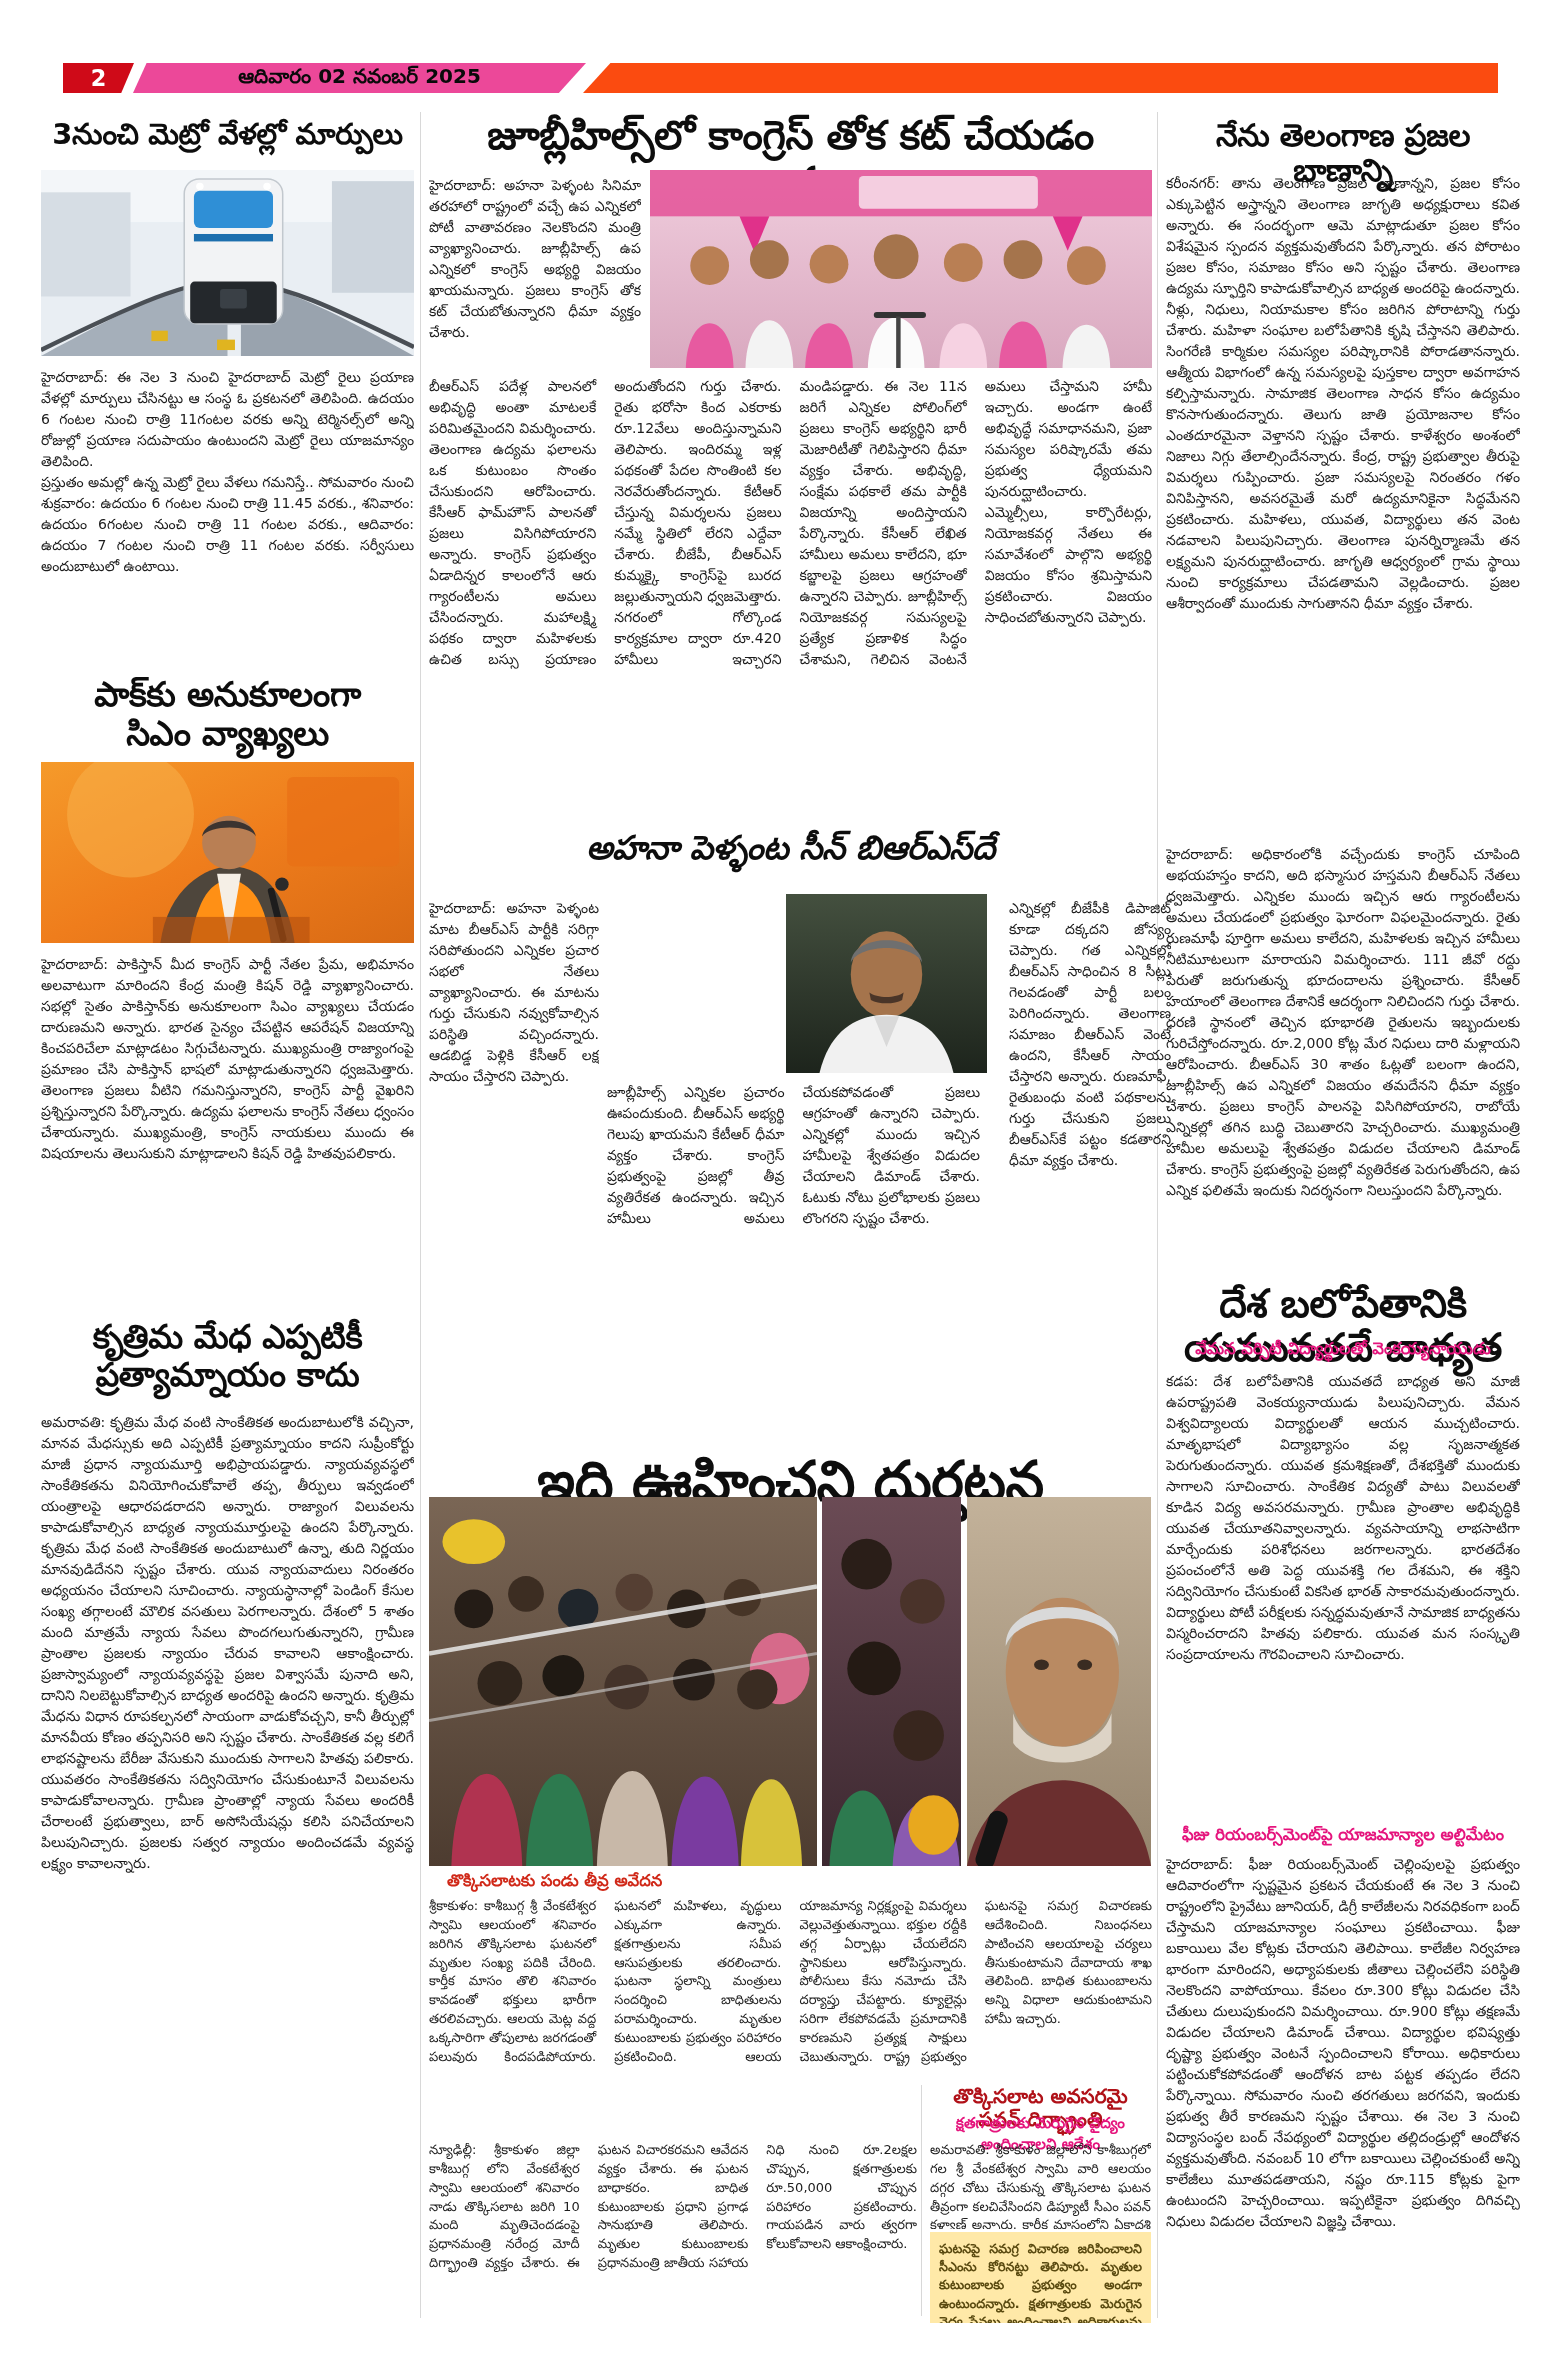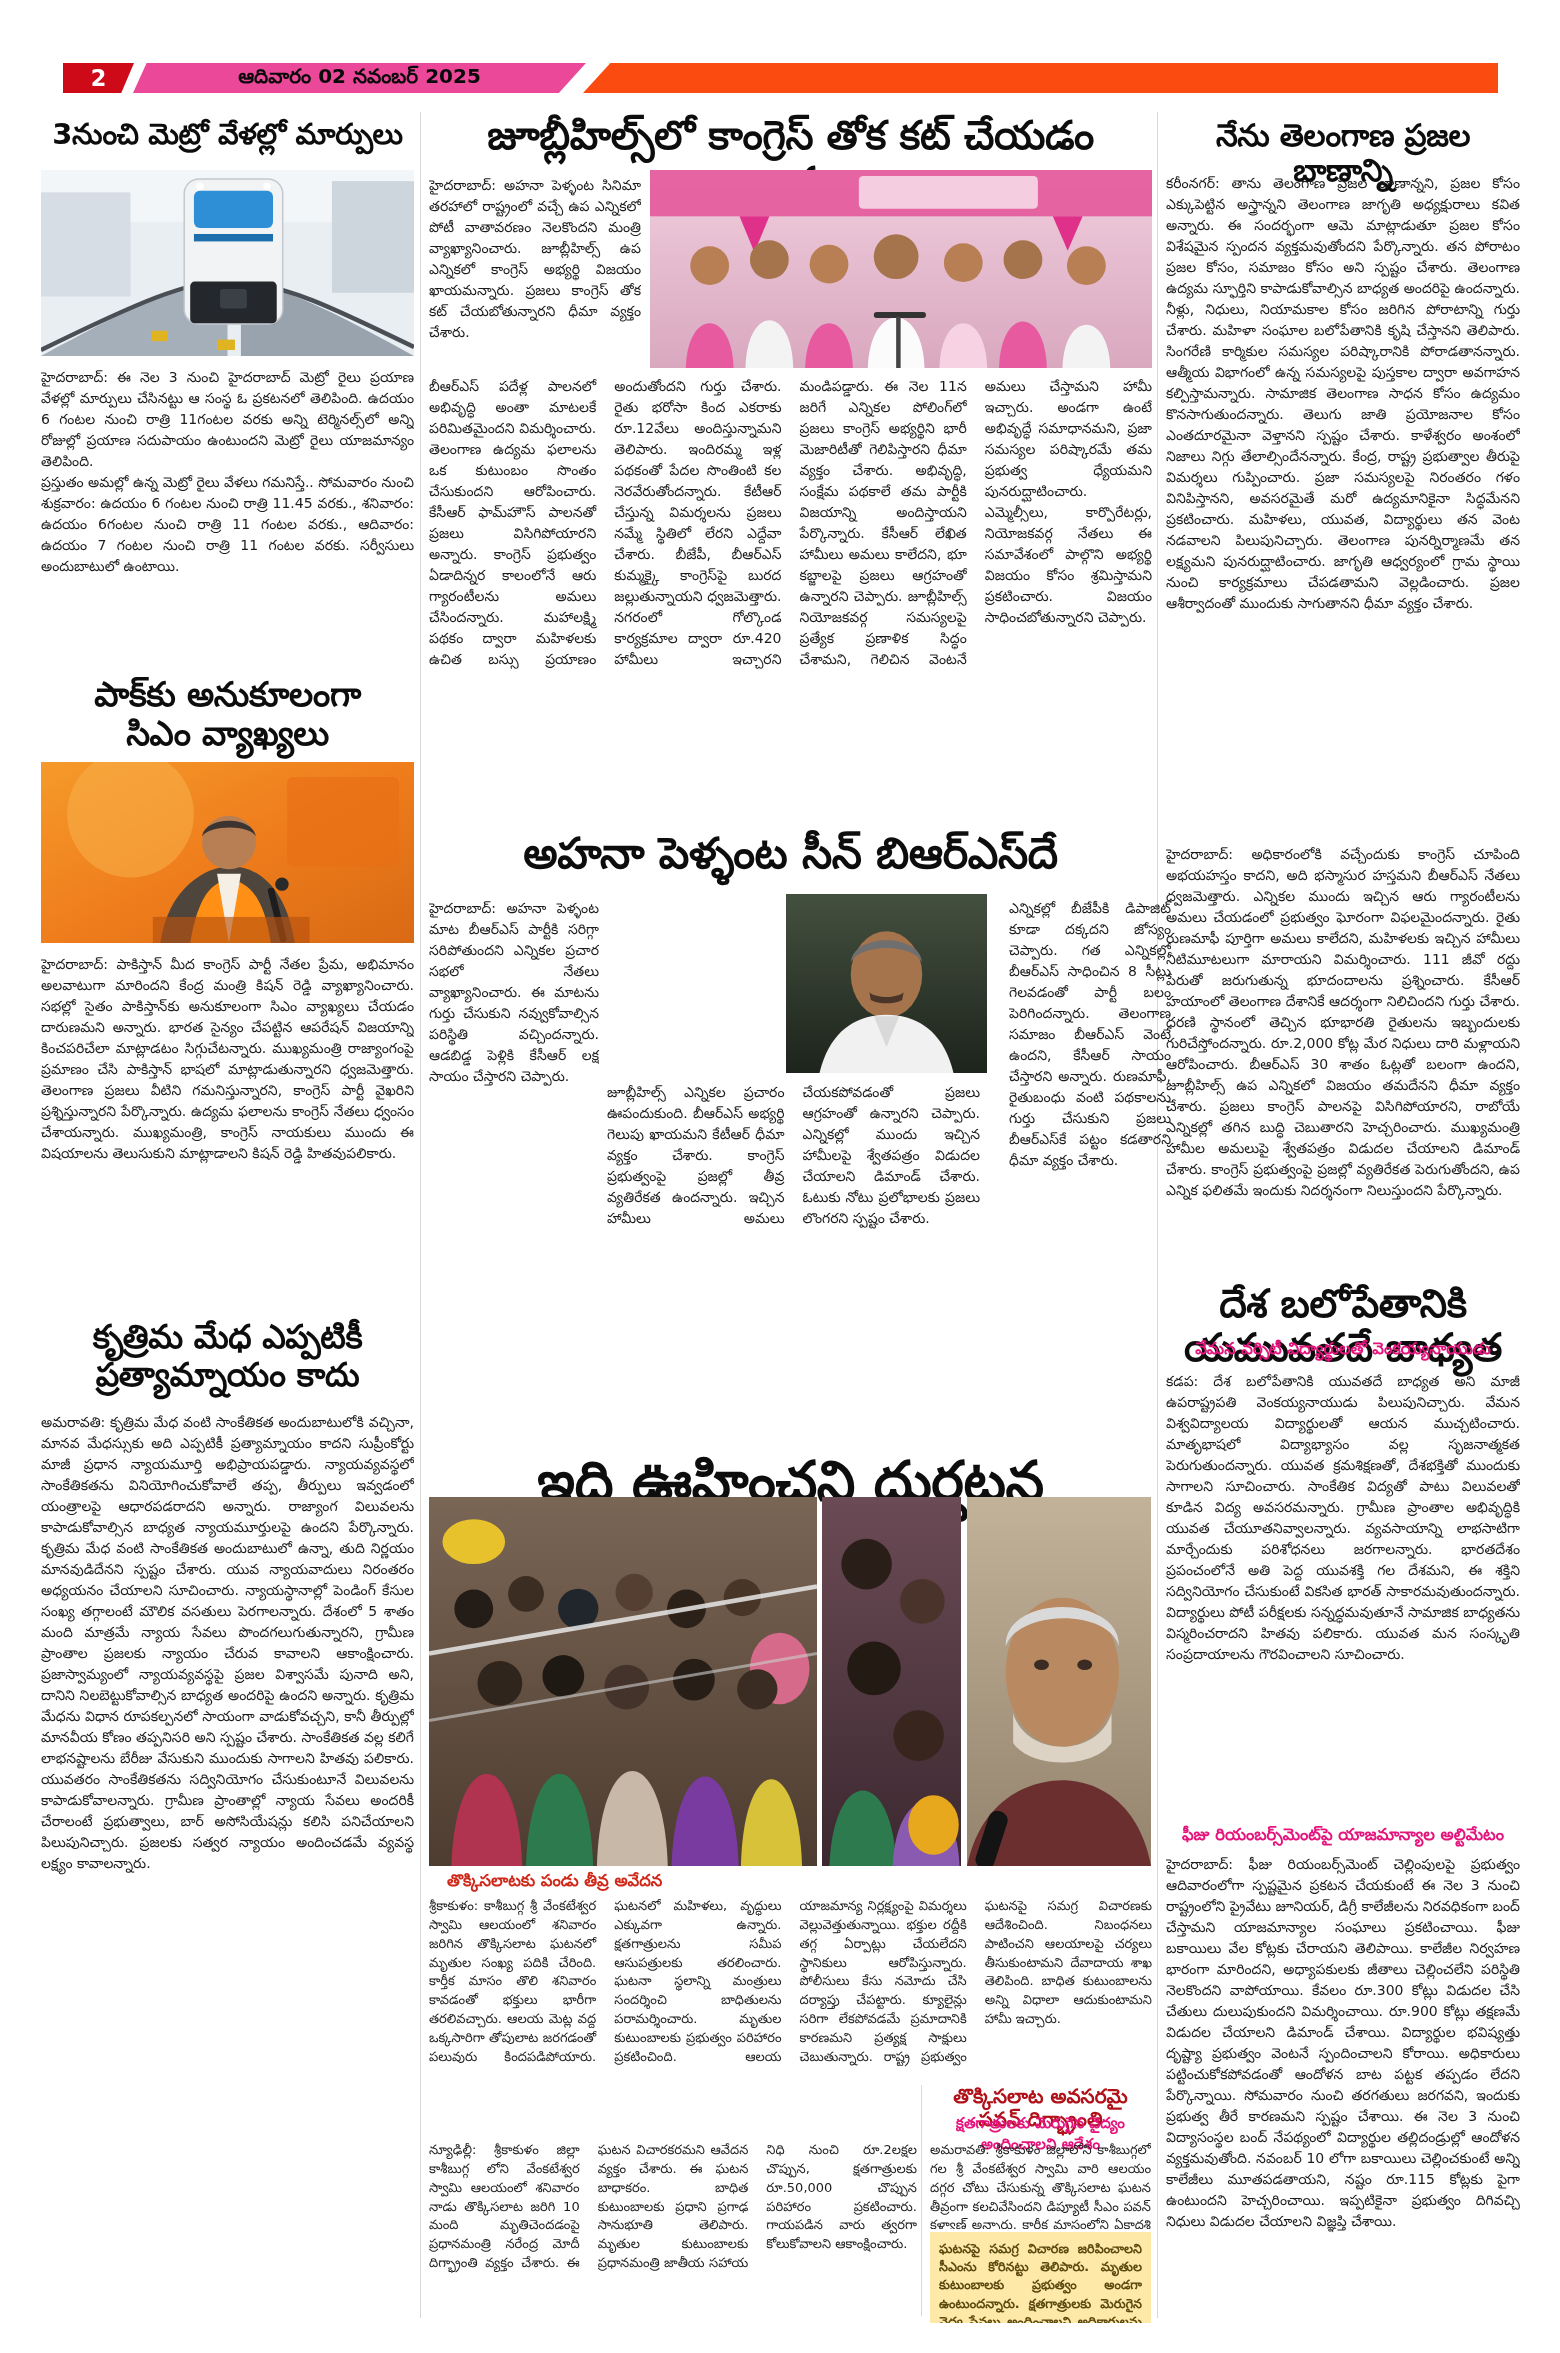--- a/index.html
+++ b/index.html
@@ -139,21 +139,21 @@
         <circle cx="585" cy="128" r="26" fill="#b97f54"></circle>
           <path d="M553,265 C555,188 615,188 617,265 Z" fill="#f3f3f3"></path>
       </g>
       <rect x="300" y="190" width="70" height="8" rx="4" fill="#333"></rect>
       <rect x="330" y="196" width="6" height="69" fill="#444"></rect>
     </svg>
   </div>
 
   <div class="abs body-text cols-4" style="left:429px;top:376px;width:723px;height:406px;">బీఆర్ఎస్ పదేళ్ల పాలనలో అభివృద్ధి అంతా మాటలకే పరిమితమైందని విమర్శించారు. తెలంగాణ ఉద్యమ ఫలాలను ఒక కుటుంబం సొంతం చేసుకుందని ఆరోపించారు. కేసీఆర్ ఫామ్‌హౌస్ పాలనతో ప్రజలు విసిగిపోయారని అన్నారు. కాంగ్రెస్ ప్రభుత్వం ఏడాదిన్నర కాలంలోనే ఆరు గ్యారంటీలను అమలు చేసిందన్నారు. మహాలక్ష్మి పథకం ద్వారా మహిళలకు ఉచిత బస్సు ప్రయాణం అందుతోందని గుర్తు చేశారు. రైతు భరోసా కింద ఎకరాకు రూ.12వేలు అందిస్తున్నామని తెలిపారు. ఇందిరమ్మ ఇళ్ల పథకంతో పేదల సొంతింటి కల నెరవేరుతోందన్నారు. కేటీఆర్ చేస్తున్న విమర్శలను ప్రజలు నమ్మే స్థితిలో లేరని ఎద్దేవా చేశారు. బీజేపీ, బీఆర్ఎస్ కుమ్మక్కై కాంగ్రెస్‌పై బురద జల్లుతున్నాయని ధ్వజమెత్తారు. నగరంలో గోల్కొండ కార్యక్రమాల ద్వారా రూ.420 హామీలు ఇచ్చారని మండిపడ్డారు. ఈ నెల 11న జరిగే ఎన్నికల పోలింగ్‌లో ప్రజలు కాంగ్రెస్ అభ్యర్థిని భారీ మెజారిటీతో గెలిపిస్తారని ధీమా వ్యక్తం చేశారు. అభివృద్ధి, సంక్షేమ పథకాలే తమ పార్టీకి విజయాన్ని అందిస్తాయని పేర్కొన్నారు. కేసీఆర్ లేఖిత హామీలు అమలు కాలేదని, భూ కబ్జాలపై ప్రజలు ఆగ్రహంతో ఉన్నారని చెప్పారు. జూబ్లీహిల్స్ నియోజకవర్గ సమస్యలపై ప్రత్యేక ప్రణాళిక సిద్ధం చేశామని, గెలిచిన వెంటనే అమలు చేస్తామని హామీ ఇచ్చారు. అండగా ఉంటే అభివృద్ధే సమాధానమని, ప్రజా సమస్యల పరిష్కారమే తమ ప్రభుత్వ ధ్యేయమని పునరుద్ఘాటించారు. ఎమ్మెల్సీలు, కార్పొరేటర్లు, నియోజకవర్గ నేతలు ఈ సమావేశంలో పాల్గొని అభ్యర్థి విజయం కోసం శ్రమిస్తామని ప్రకటించారు. విజయం సాధించబోతున్నారని చెప్పారు.</div>
 
-  <div class="abs hl" style="left:429px;top:829px;width:723px;font-size:43px;">అహనా పెళ్ళంట సీన్ బిఆర్ఎస్‌దే</div>
+  <div class="abs hl" style="left:429px;top:829px;width:723px;font-size:33px;font-style:italic;">అహనా పెళ్ళంట సీన్ బిఆర్ఎస్‌దే</div>
 
   <div class="abs body-text" style="left:429px;top:898px;width:170px;height:481px;">హైదరాబాద్: అహనా పెళ్ళంట మాట బీఆర్ఎస్ పార్టీకి సరిగ్గా సరిపోతుందని ఎన్నికల ప్రచార సభలో నేతలు వ్యాఖ్యానించారు. ఈ మాటను గుర్తు చేసుకుని నవ్వుకోవాల్సిన పరిస్థితి వచ్చిందన్నారు. ఆడబిడ్డ పెళ్లికి కేసీఆర్ లక్ష సాయం చేస్తారని చెప్పారు.</div>
 
   <div class="abs photo" style="left:786px;top:894px;width:201px;height:179px;">
     <svg viewBox="0 0 270 240" preserveAspectRatio="none">
       <defs>
         <linearGradient id="ag" x1="0" y1="0" x2="0" y2="1">
           <stop offset="0" stop-color="#44503f"></stop>
             <stop offset="1" stop-color="#1d241c"></stop>
         </linearGradient>

